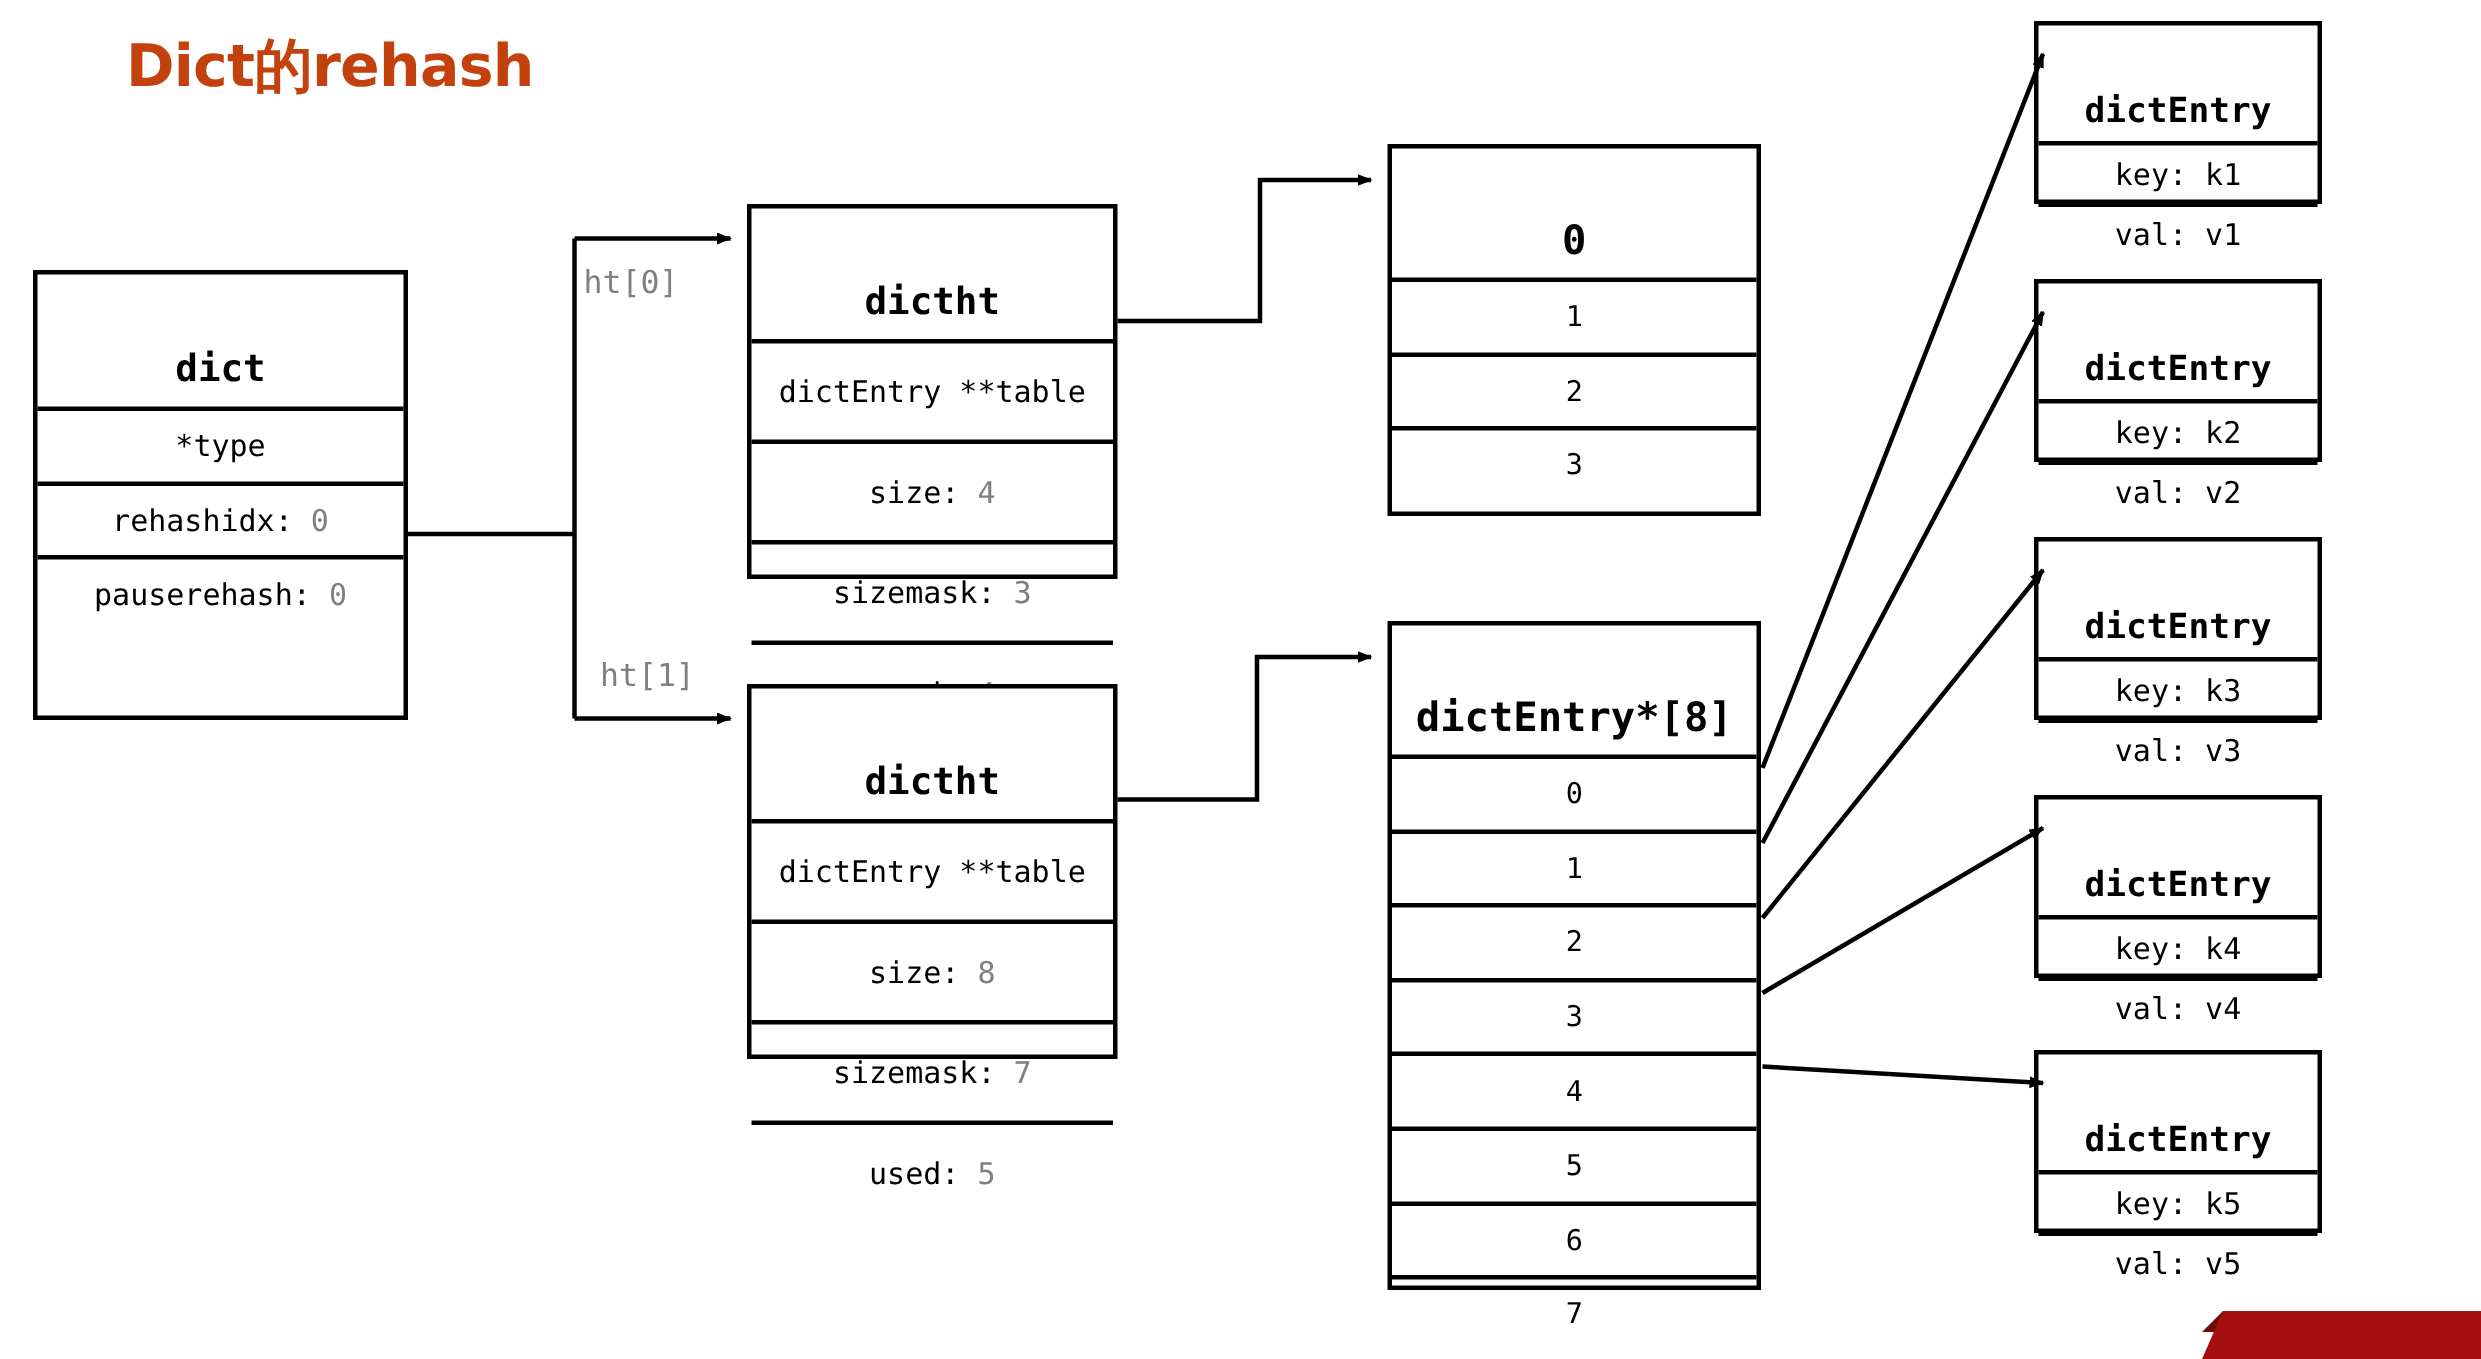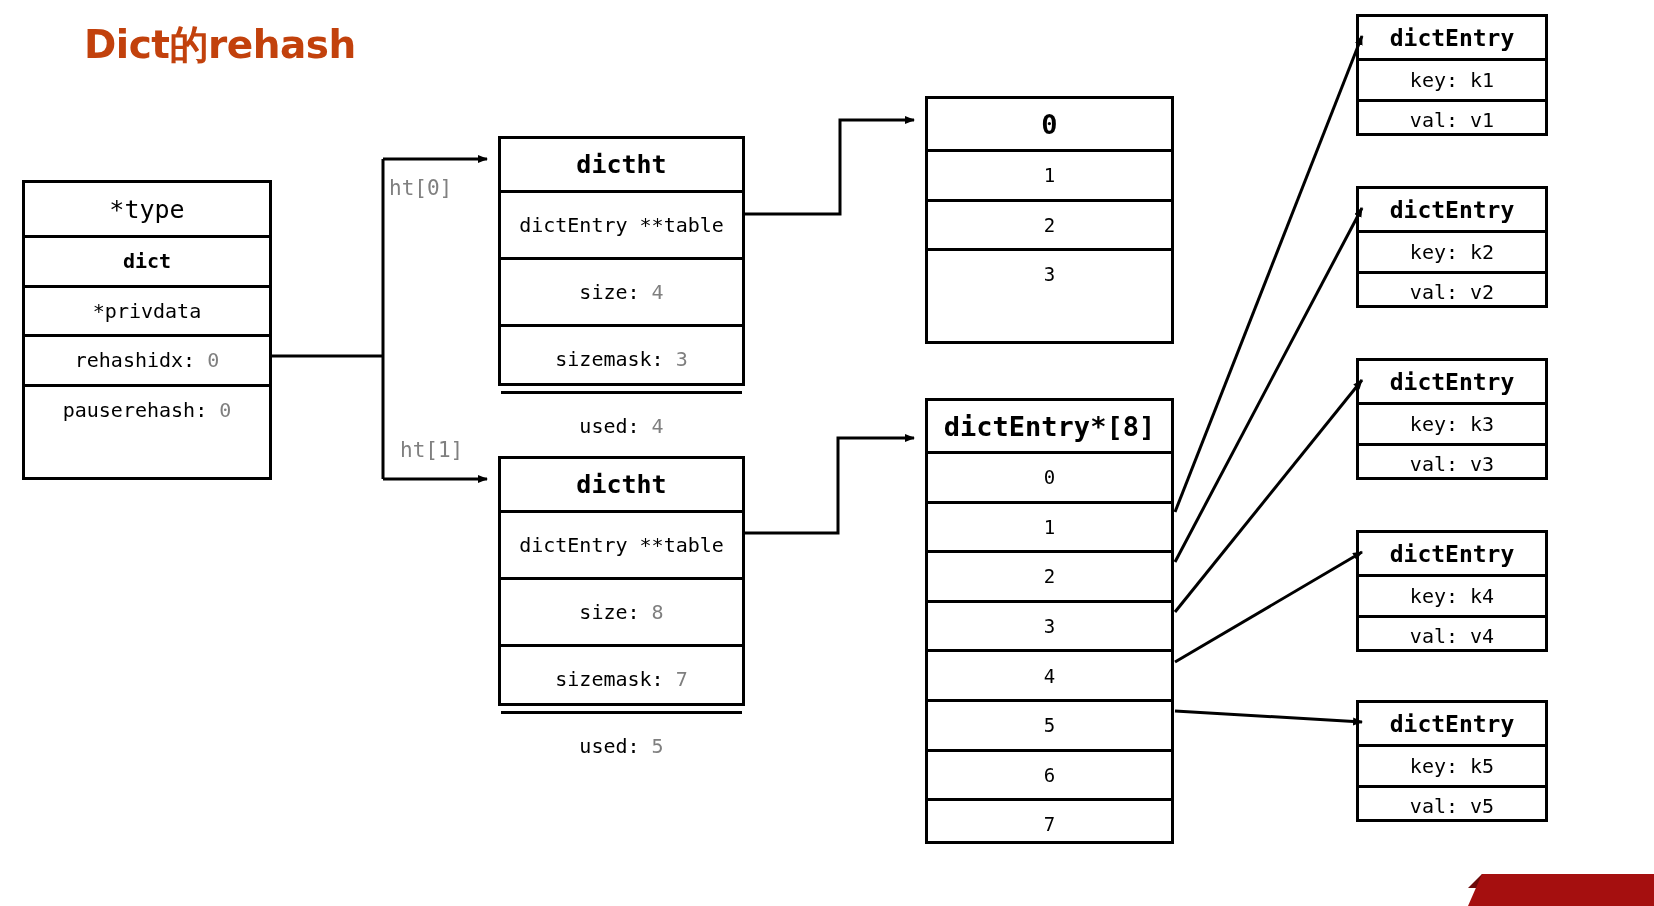--- a/index.html
+++ b/index.html
@@ -39,21 +39,21 @@
   .struct .row {
     border-top: 3px solid #000;
     box-sizing: border-box;
     display: flex;
     align-items: center;
     justify-content: center;
     font-family: "DejaVu Sans Mono", monospace;
     color: #000;
     white-space: nowrap;
   }
-  .struct .row:first-child { border-top: none; }
+  .struct .row:first-child { border-top: none; margin-top: 36px; }
   .struct .hdr {
     font-weight: bold;
   }
   .val { color: #7f7f7f; }
   .lbl { color: #000; text-align: right; }
 
   
   #dict-box {
     left: 22px; top: 180px; width: 250px; height: 300px;
     font-size: 20px;
@@ -66,21 +66,21 @@
   .dictht-box .row { height: 67px; }
   .dictht-box .row:first-child { height: 51px; font-size: 25px; }
   #dictht0 { left: 498px; top: 136px; height: 250px; }
   #dictht1 { left: 498px; top: 456px; height: 250px; }
 
   
   .arr-box { width: 249px; font-size: 19px; }
   .arr-box .row { height: 49.6px; }
   .arr-box .row:first-child { height: 50px; font-size: 27px; font-weight: bold; }
   #arr4 { left: 925px; top: 96px; height: 248px; }
-  #arr8 { left: 925px; top: 398px; height: 446px; }
+  #arr8 { left: 925px; top: 414px; height: 446px; }
 
   
   .entry-box { width: 192px; height: 122px; font-size: 20px; }
   .entry-box .row { height: 40.5px; border-top-width: 3px; }
   .entry-box .row:first-child { height: 41px; font-size: 23px; }
   #e1 { left: 1356px; top: 14px; }
   #e2 { left: 1356px; top: 186px; }
   #e3 { left: 1356px; top: 358px; }
   #e4 { left: 1356px; top: 530px; }
   #e5 { left: 1356px; top: 700px; }
@@ -133,26 +133,23 @@
     border-left: 14px solid transparent;
     border-bottom: 14px solid #6d0a0a;
   }
 </style>
 </head>
 <body>
 
 <div id="slide-title">Dict的rehash</div>
 
 <div class="struct" id="dict-box">
+  <div class="row hdr">dict</div>
   <div class="row">
     <span class="lbl">*type</span>
-  </div>
-  <div class="row hdr">dict</div>
-  <div class="row">
-    <span class="lbl">*privdata</span>
   </div>
   <div class="row">
     <span class="lbl">rehashidx:</span>
     <span>&nbsp;</span>
     <span class="val">0</span>
   </div>
   <div class="row">
     <span class="lbl">pauserehash:</span>
     <span>&nbsp;</span>
     <span class="val">0</span>

